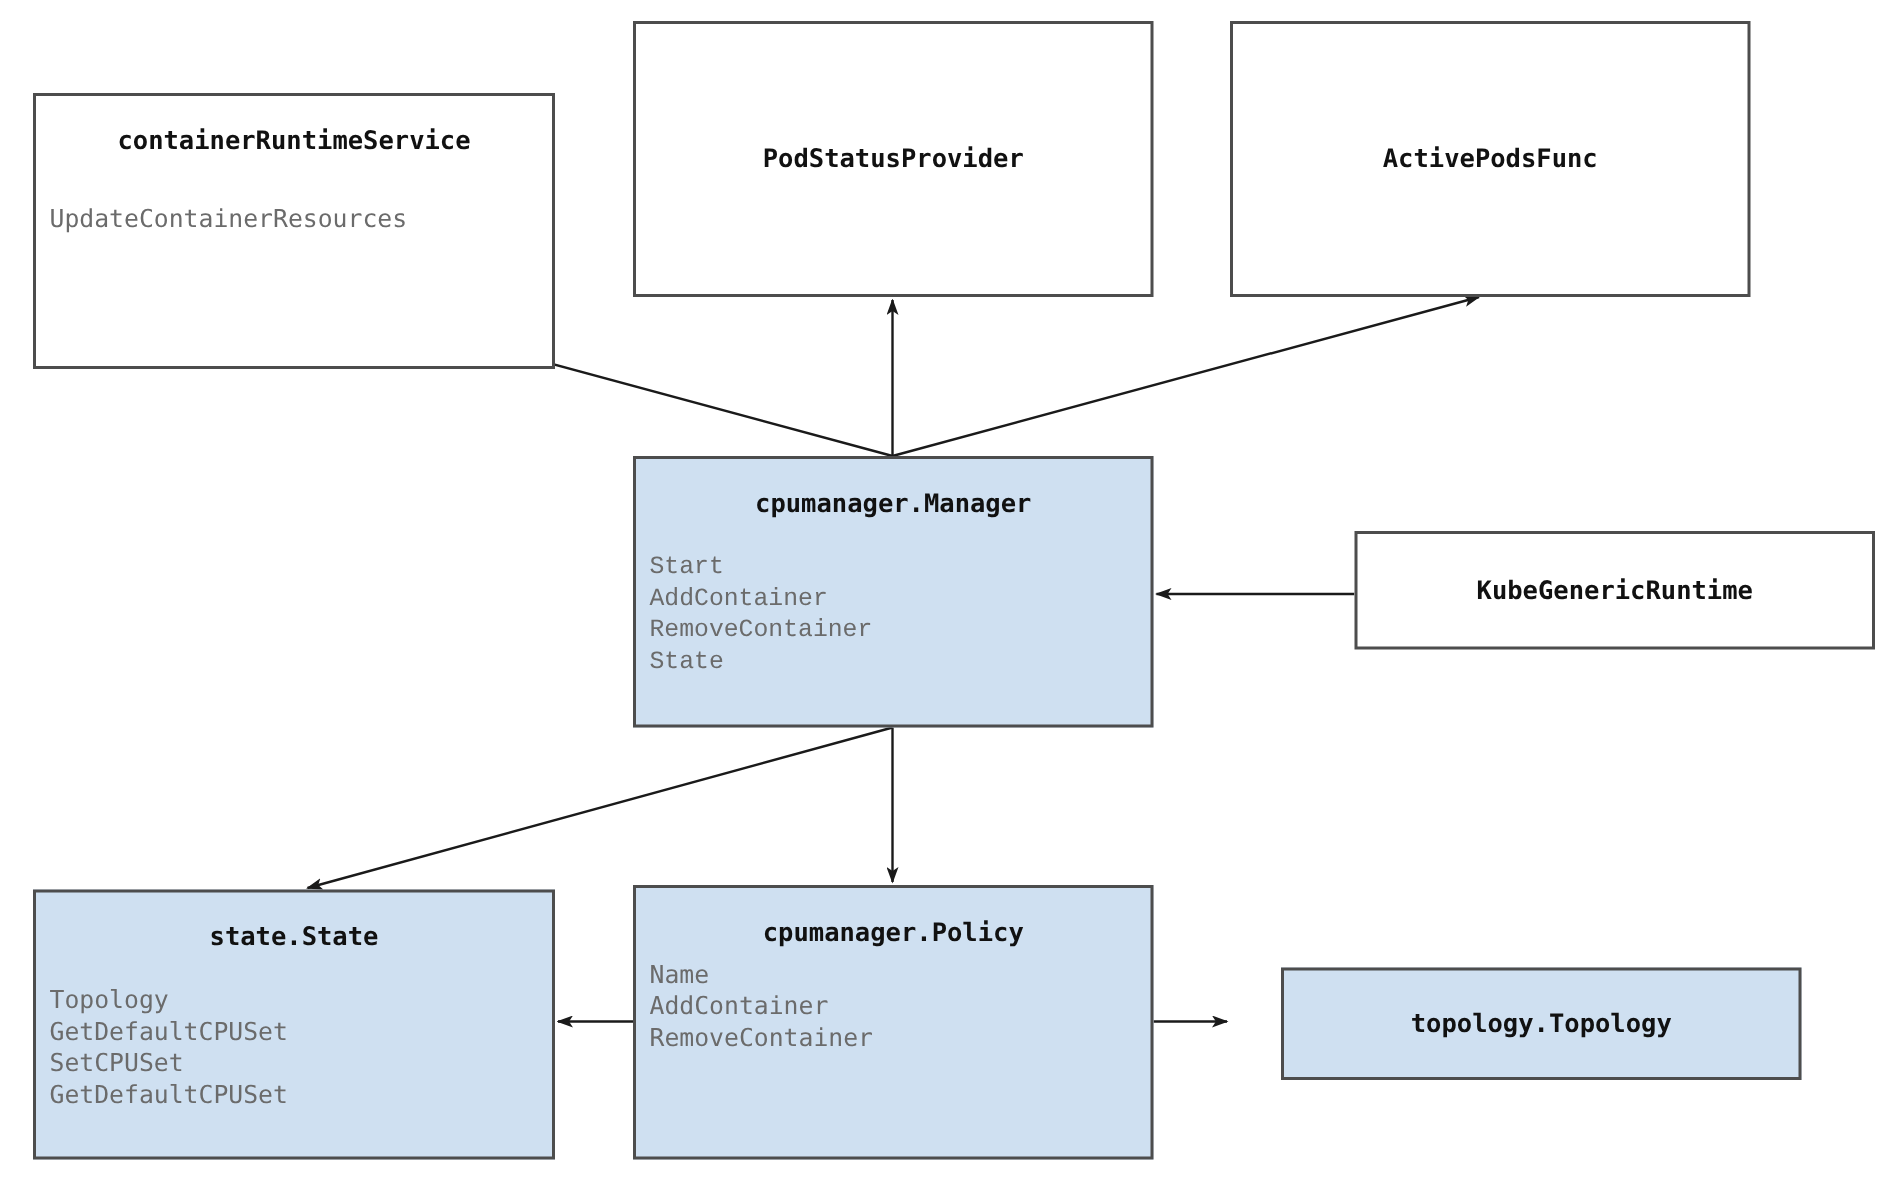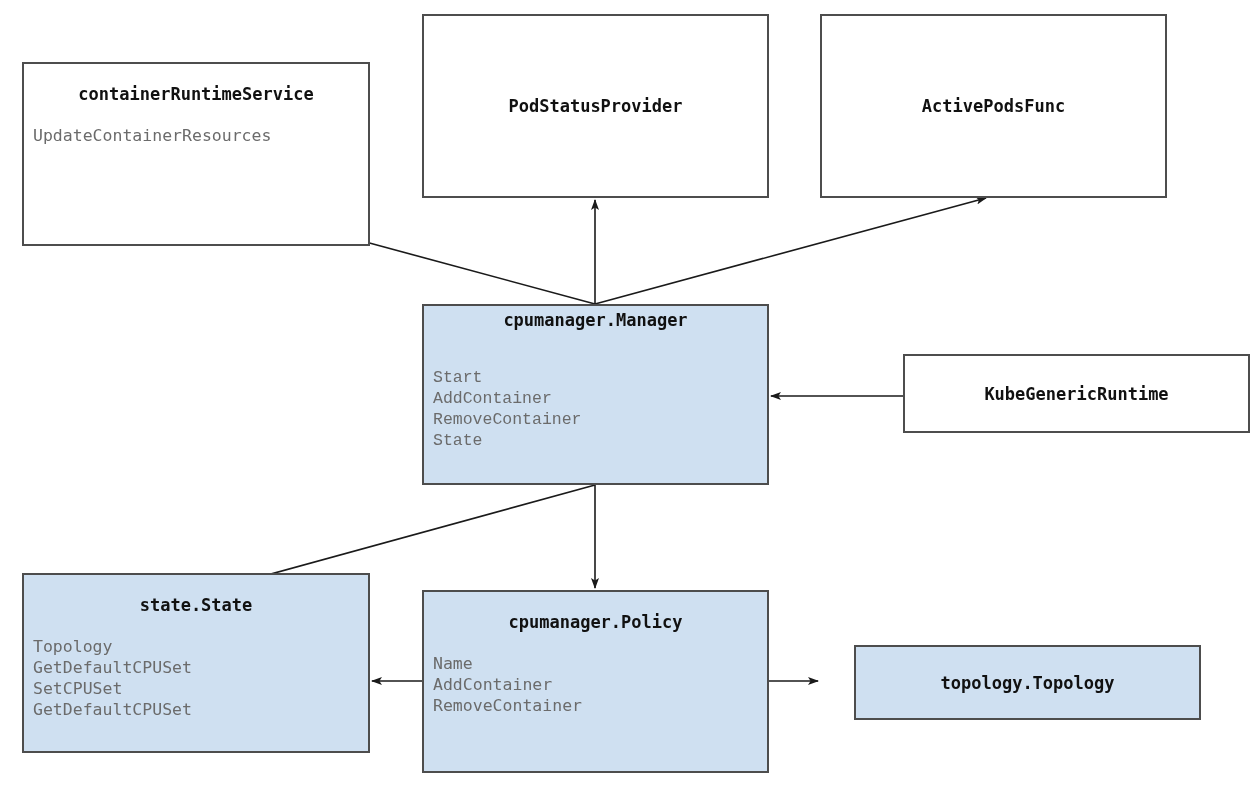--- a/index.html
+++ b/index.html
@@ -77,41 +77,41 @@
         <polyline points="595,485 205,592" marker-end="url(#arrowhead)" stroke="#1a1a1a"></polyline>
         <polyline points="595,485 595,588" marker-end="url(#arrowhead)" stroke="#1a1a1a"></polyline>
         <polyline points="422,681 372,681" marker-end="url(#arrowhead)" stroke="#1a1a1a"></polyline>
         <polyline points="769,681 818,681" marker-end="url(#arrowhead)" stroke="#1a1a1a"></polyline>
       </g>
   </svg>
 
   <div id="node-layer">
       <div class="node" style="left: 22px; top: 14px; width: 348px; height: 184px; border-color: rgb(77, 77, 77); background: rgb(255, 255, 255); margin-top: 48px;">
         <div class="node-title" style="color: rgb(17, 17, 17); top: 20px;">containerRuntimeService</div>
-        <div class="node-members" style="color: rgb(107, 107, 107); left: 9px; top: 61px;"><span class="member-line">UpdateContainerResources</span></div>
+        <div class="node-members" style="color: rgb(107, 107, 107); left: 9px; top: 71px;"><span class="member-line">UpdateContainerResources</span></div>
       </div>
       <div class="node" style="left: 422px; top: 14px; width: 347px; height: 184px; border-color: rgb(77, 77, 77); background: rgb(255, 255, 255);">
         <div class="node-title" style="color: rgb(17, 17, 17); top: 80px;">PodStatusProvider</div>
       </div>
       <div class="node" style="left: 820px; top: 14px; width: 347px; height: 184px; border-color: rgb(77, 77, 77); background: rgb(255, 255, 255);">
         <div class="node-title" style="color: rgb(17, 17, 17); top: 80px;">ActivePodsFunc</div>
       </div>
       <div class="node filled" style="left: 422px; top: 304px; width: 347px; height: 181px; border-color: rgb(77, 77, 77); background: rgb(207, 224, 241);">
-        <div class="node-title" style="color: rgb(17, 17, 17); top: 4px;">cpumanager.Manager</div>
+        <div class="node-title" style="color: rgb(17, 17, 17); top: 20px;">cpumanager.Manager</div>
         <div class="node-members" style="color: rgb(107, 107, 107); left: 9px; top: 61px; font-family: Liberation Mono, monospace;"><span class="member-line">Start</span><span class="member-line">AddContainer</span><span class="member-line">RemoveContainer</span><span class="member-line">State</span></div>
       </div>
       <div class="node" style="left: 903px; top: 354px; width: 347px; height: 79px; border-color: rgb(77, 77, 77); background: rgb(255, 255, 255);">
         <div class="node-title" style="color: rgb(17, 17, 17); top: 28px;">KubeGenericRuntime</div>
       </div>
-      <div class="node filled" style="left: 22px; top: 573px; width: 348px; height: 180px; border-color: rgb(77, 77, 77); background: rgb(207, 224, 241);">
+      <div class="node filled" style="left: 22px; top: 593px; width: 348px; height: 180px; border-color: rgb(77, 77, 77); background: rgb(207, 224, 241);">
         <div class="node-title" style="color: rgb(17, 17, 17); top: 20px;">state.State</div>
         <div class="node-members" style="color: rgb(107, 107, 107); left: 9px; top: 61px;"><span class="member-line">Topology</span><span class="member-line">GetDefaultCPUSet</span><span class="member-line">SetCPUSet</span><span class="member-line">GetDefaultCPUSet</span></div>
       </div>
       <div class="node filled" style="left: 422px; top: 590px; width: 347px; height: 183px; border-color: rgb(77, 77, 77); background: rgb(207, 224, 241);">
         <div class="node-title" style="color: rgb(17, 17, 17); top: 20px;">cpumanager.Policy</div>
-        <div class="node-members" style="color: rgb(107, 107, 107); left: 9px; top: 61px;"><span class="member-line">Name</span><span class="member-line">AddContainer</span><span class="member-line">RemoveContainer</span></div>
+        <div class="node-members" style="color: rgb(107, 107, 107); left: 9px; top: 47px;"><span class="member-line">Name</span><span class="member-line">AddContainer</span><span class="member-line">RemoveContainer</span></div>
       </div>
       <div class="node filled" style="left: 820px; top: 645px; width: 347px; height: 75px; border-color: rgb(77, 77, 77); background: rgb(207, 224, 241); margin-left: 34px;">
         <div class="node-title" style="color: rgb(17, 17, 17); top: 26px;">topology.Topology</div>
       </div>
     </div>
 
 </div>
 
 </body></html>

